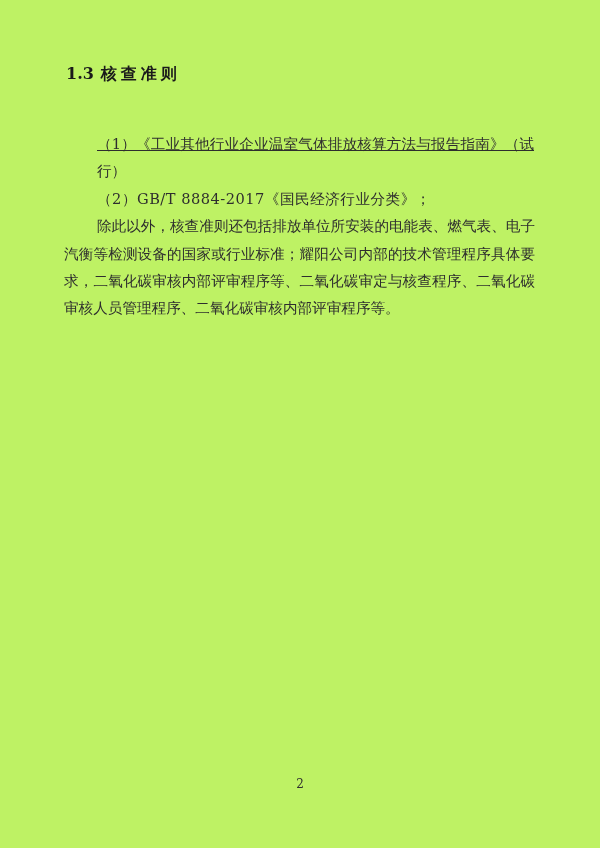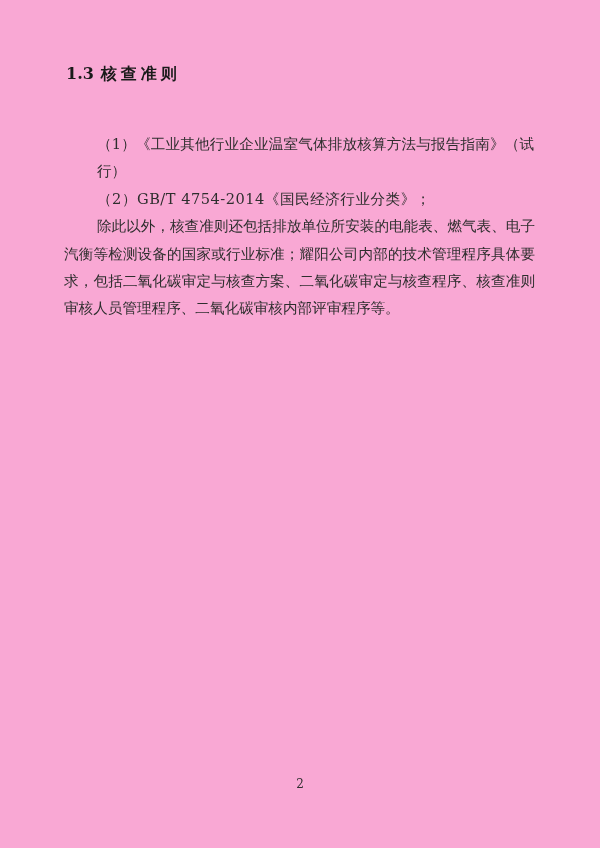--- a/index.html
+++ b/index.html
@@ -1,20 +1,20 @@
 <!DOCTYPE html>
 <html><head>
 <meta charset="utf-8">
 <style>
   html, body { margin: 0; padding: 0; background: #ffffff; }
   .page {
     position: relative;
     width: 600px;
     height: 848px;
-    background: #f9a8d4;
+    background: #bef264;
     overflow: hidden;
     font-family: "DejaVu Serif", "Liberation Serif", serif;
     color: #2e2e2e;
   }
   .heading {
     position: absolute;
     left: 66px;
     top: 63px;
     margin: 0;
     font-size: 16px;
@@ -31,21 +31,21 @@
     height: 20px;
     white-space: nowrap;
   }
   .just {
     text-align: justify;
     text-align-last: justify;
     text-justify: inter-character;
     white-space: normal;
   }
   .l2 { top: 101px; left: 97px; letter-spacing: 2.6px; }
-  .l3 { top: 134px; left: 97px; width: 437px; }
+  .l3 { top: 134px; left: 97px; width: 437px; text-decoration: underline; }
   .l4 { top: 161px; left: 97px; }
   .l5 { top: 189px; left: 97px; letter-spacing: 0.5px; }
   .l6 { top: 216px; left: 97px; width: 438px; }
   .l7 { top: 244px; left: 64px; width: 471px; }
   .l8 { top: 271px; left: 64px; width: 471px; }
   .l9 { top: 298px; left: 64px; text-align: center; }
   .page-number {
     position: absolute;
     top: 776px;
     left: 0;
@@ -63,25 +63,25 @@
 
   <h1 class="heading">
     <span class="h-num">1.3</span><span class="h-title">核查准则</span>
   </h1>
 
 
   <div class="line l3 just">（1）《工业其他行业企业温室气体排放核算方法与报告指南》（试</div>
 
   <div class="line l4">行）</div>
 
-  <div class="line l5">（2）GB/T 4754-2014《国民经济行业分类》；</div>
+  <div class="line l5">（2）GB/T 8884-2017《国民经济行业分类》；</div>
 
   <div class="line l6 just">除此以外，核查准则还包括排放单位所安装的电能表、燃气表、电子</div>
 
   <div class="line l7 just">汽衡等检测设备的国家或行业标准；耀阳公司内部的技术管理程序具体要</div>
 
-  <div class="line l8 just">求，包括二氧化碳审定与核查方案、二氧化碳审定与核查程序、核查准则</div>
+  <div class="line l8 just">求，二氧化碳审核内部评审程序等、二氧化碳审定与核查程序、二氧化碳</div>
 
   <div class="line l9">审核人员管理程序、二氧化碳审核内部评审程序等。</div>
 
   <div class="page-number">2</div>
 
 </div>
 
 </body></html>

